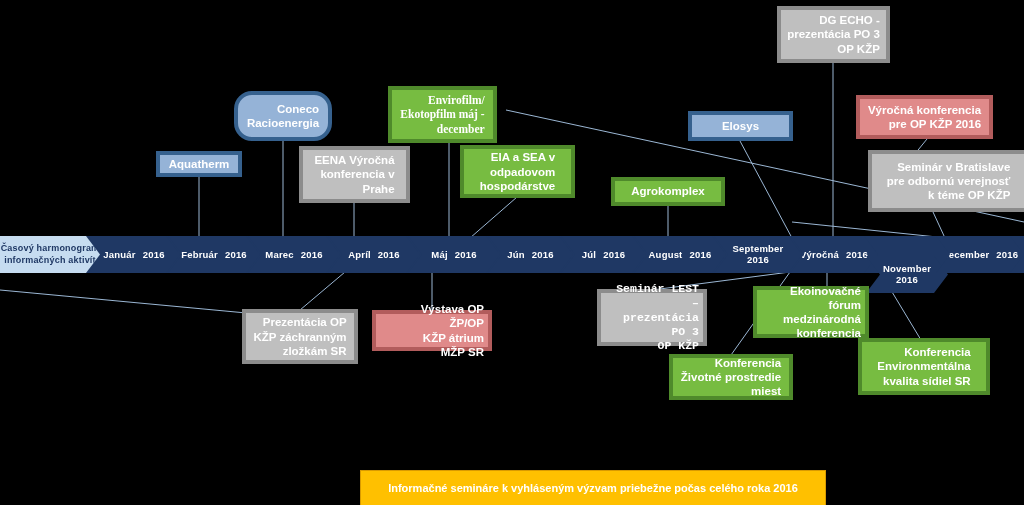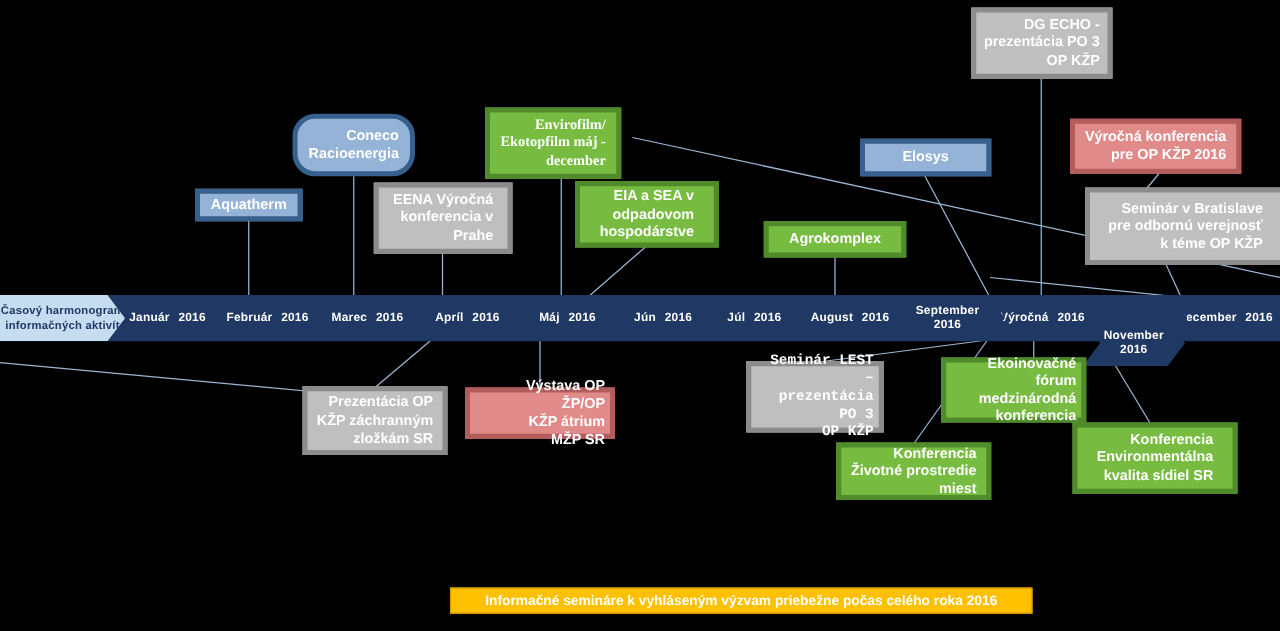--- a/index.html
+++ b/index.html
@@ -88,21 +88,21 @@
     width: 1024px; height: 37px;
     background: #1F3864;
   }
 
   
   #footer-banner {
     position: absolute;
     left: 360px;
     top: 470px;
     width: 466px;
-    height: 21px;
+    height: 36px;
     background: #FFC000;
     border: 1px solid #D99A00;
     box-sizing: border-box;
     display: flex;
     align-items: center;
     justify-content: center;
     color: #ffffff;
     font-weight: bold;
     font-size: 11px;
   }

